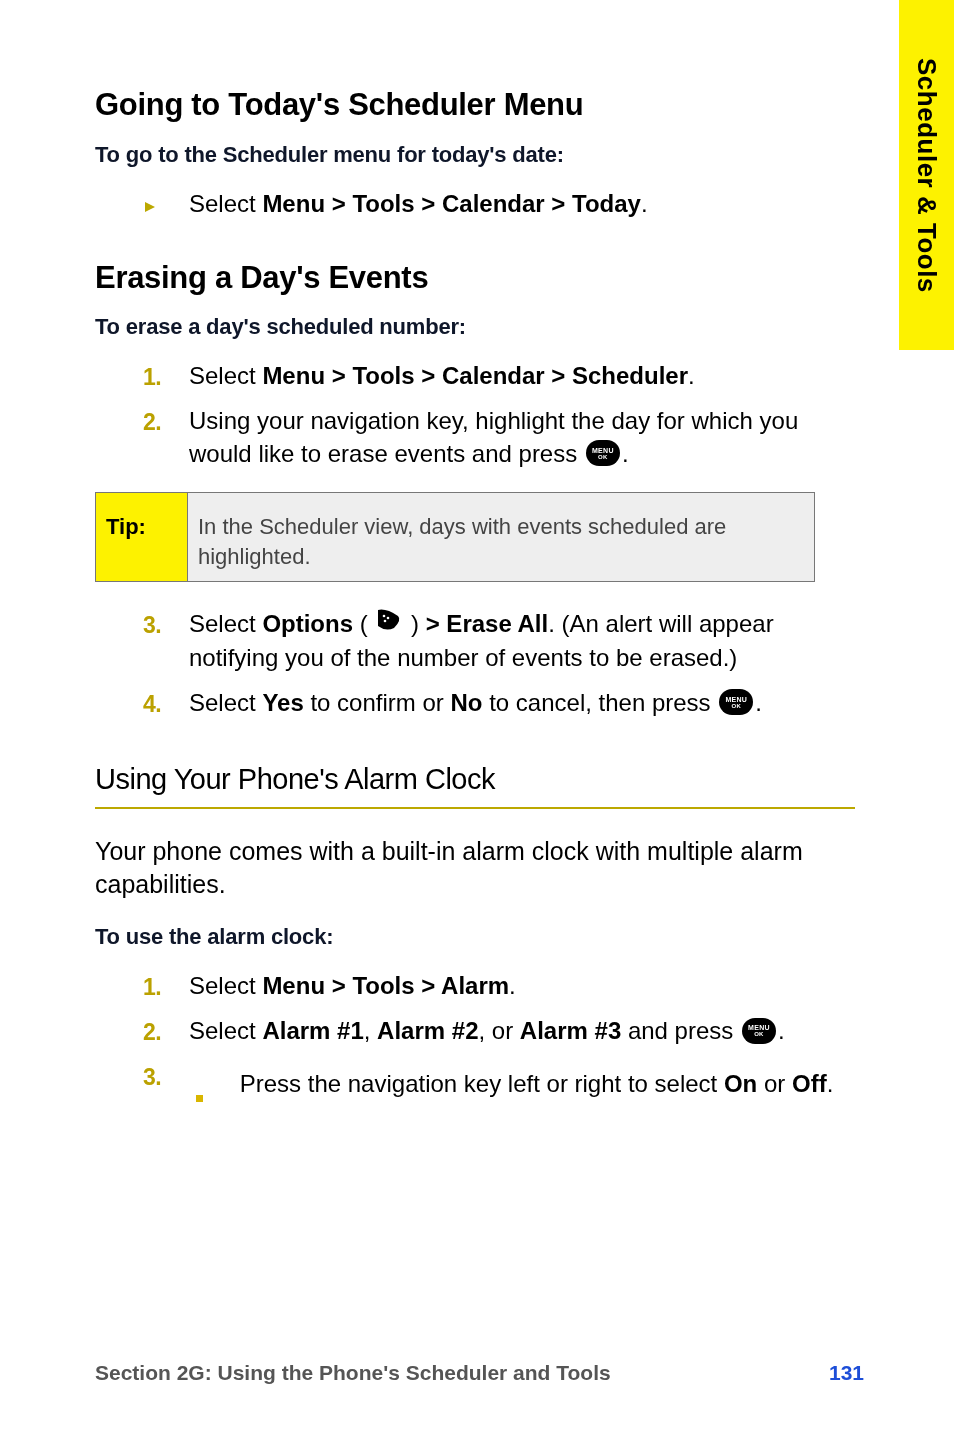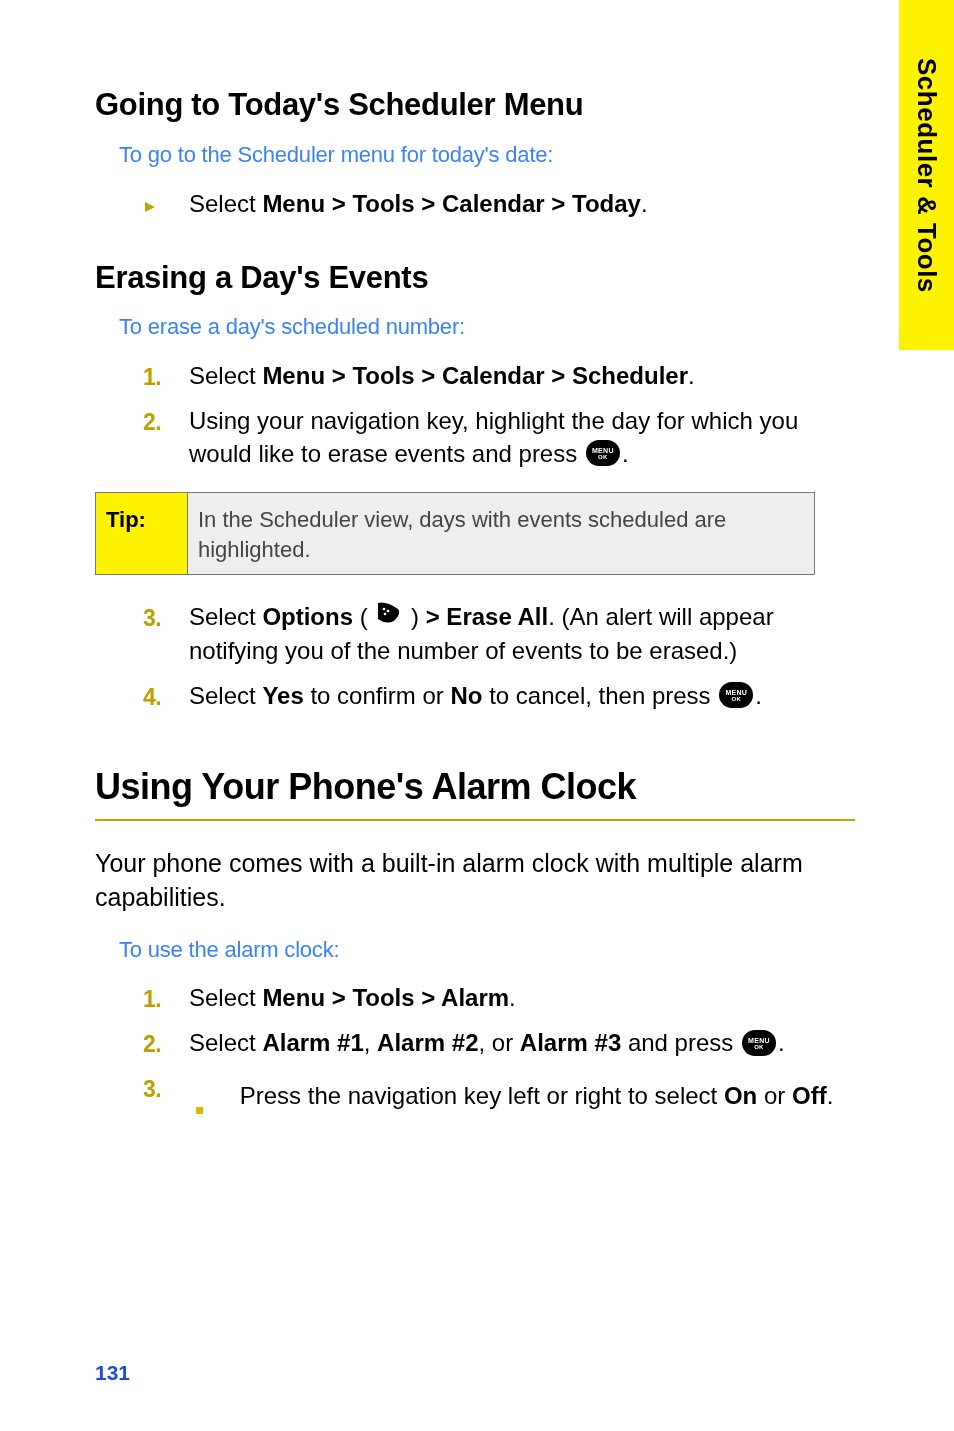--- a/index.html
+++ b/index.html
@@ -34,26 +34,25 @@
   }
   h2.sub {
     font-size: 31px;
     font-weight: 700;
     margin-top: 4px;
     margin-bottom: 14px;
     letter-spacing: -0.3px;
   }
   h2.sub.second { margin-top: 36px; }
   .lead-bold {
-    font-weight: 400;
+    font-weight: 700;
     font-size: 22px;
-    color: #3b82f6;
+    color: #0f172a;
     margin-bottom: 18px;
     letter-spacing: -0.2px;
-    margin-left: 24px;
   }
   .bullet-row {
     display: flex;
     margin-left: 48px;
     margin-bottom: 12px;
   }
   .bullet-row .marker {
     width: 46px;
     flex-shrink: 0;
     font-weight: 700;
@@ -96,38 +95,38 @@
   }
   .tip-table {
     border-collapse: collapse;
     width: 720px;
     margin: 22px 0 26px 0;
     border: 1px solid #777;
     table-layout: fixed;
   }
   .tip-table td {
     border: 1px solid #777;
-    padding: 12px 10px 10px 10px;
+    padding: 19px 10px 10px 10px;
     vertical-align: top;
     font-size: 22px;
     color: #444;
   }
   .tip-table td.label {
     background: #fdf200;
     width: 92px;
     font-weight: 700;
     color: #000;
   }
   .tip-table td.body {
     background: #eee;
   }
   h1.big {
-    font-size: 36px;
-    font-weight: 700;
-    margin-top: 50px;
+    font-size: 29px;
+    font-weight: 400;
+    margin-top: 40px;
     margin-bottom: 8px;
     letter-spacing: -0.5px;
   }
   .rule {
     border: none;
     border-top: 2px solid #bca800;
     margin-bottom: 26px;
     width: 760px;
   }
   p.body {
@@ -264,14 +263,15 @@
     <div class="sub-bullet" style="margin-left:0; margin-top:8px;">
       <div class="sq"><span></span></div>
       <div class="txt">
         <span>Press the navigation key left or right to select </span><span class="bold">On</span><span> or </span><span class="bold">Off</span><span>.</span>
       </div>
     </div>
   </div>
 </div>
 
 <div class="footer">
+  <span>Section 2G: Using the Phone's Scheduler and Tools</span>
   <span class="pn">131</span>
 </div>
 
 </body></html>

